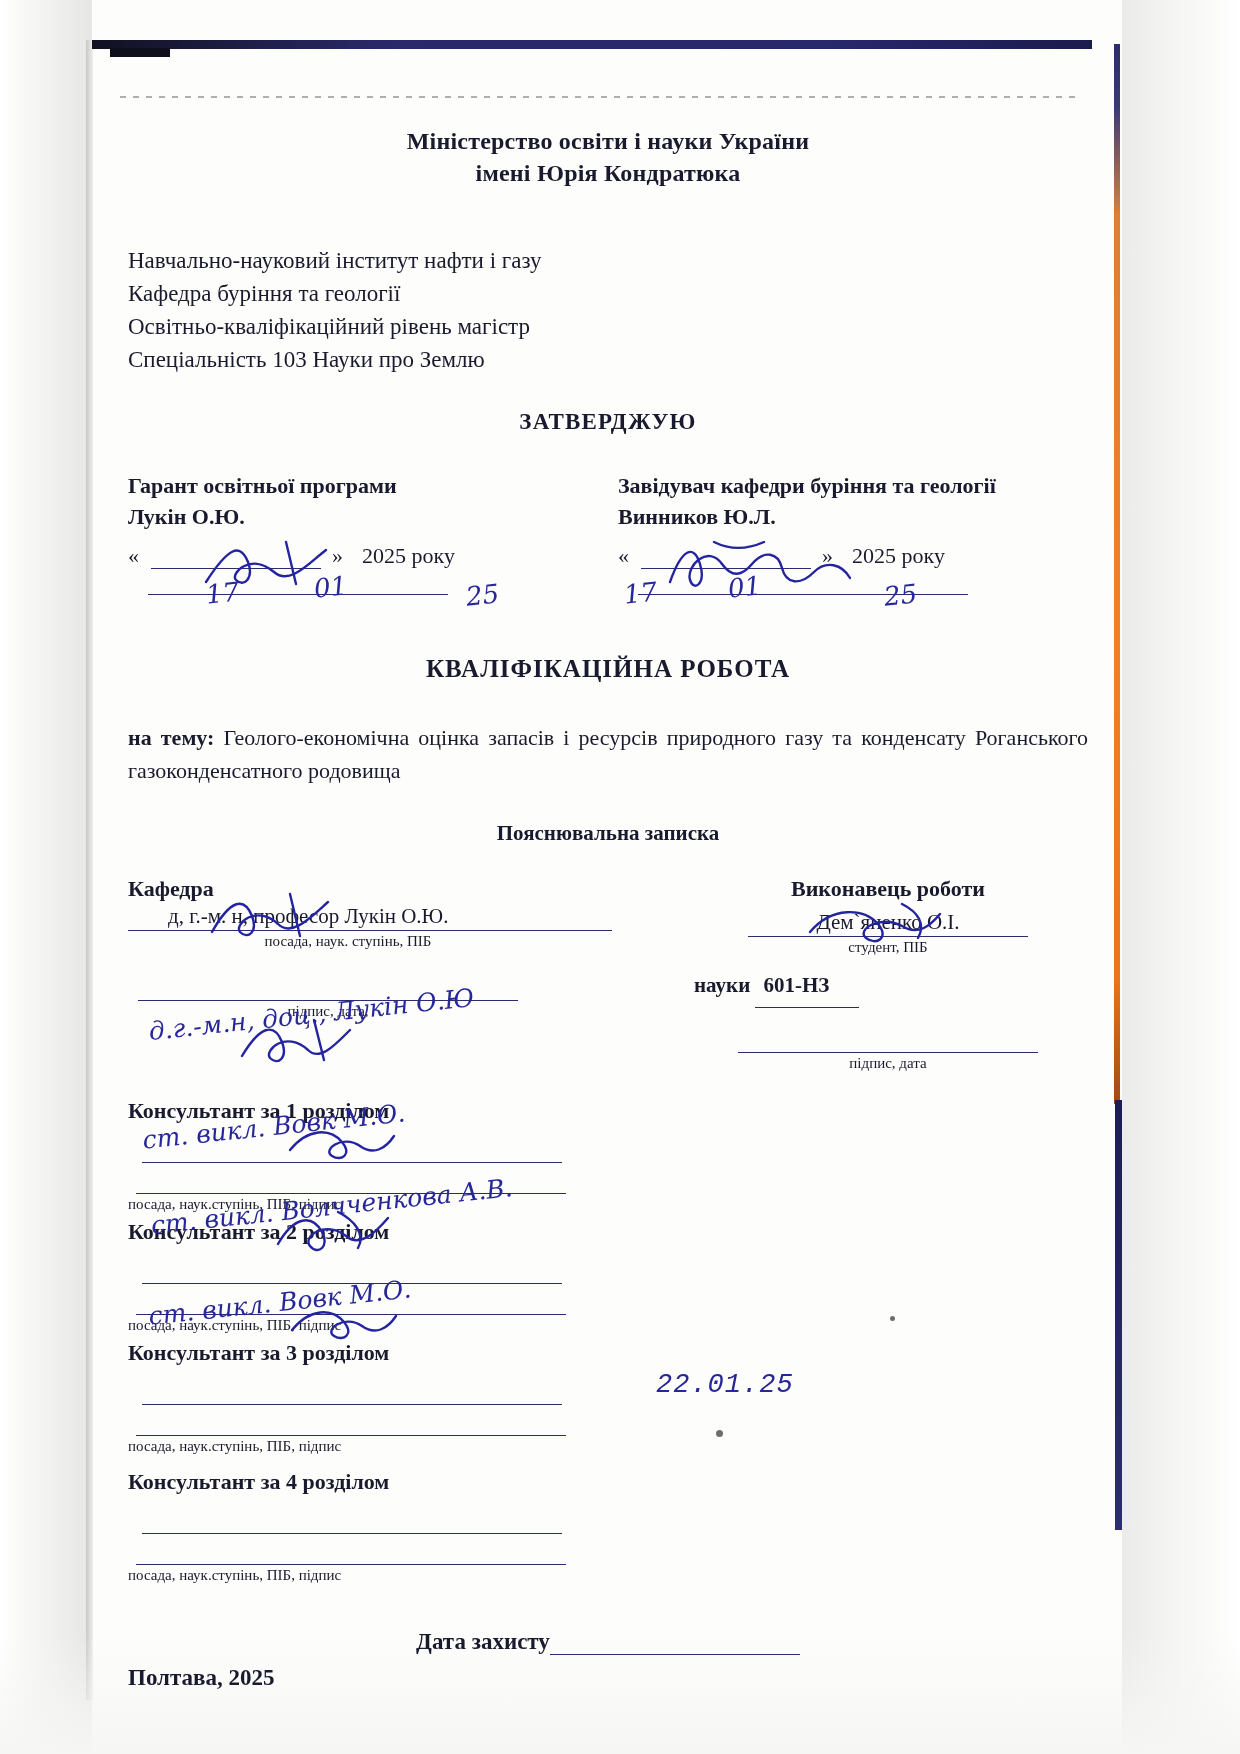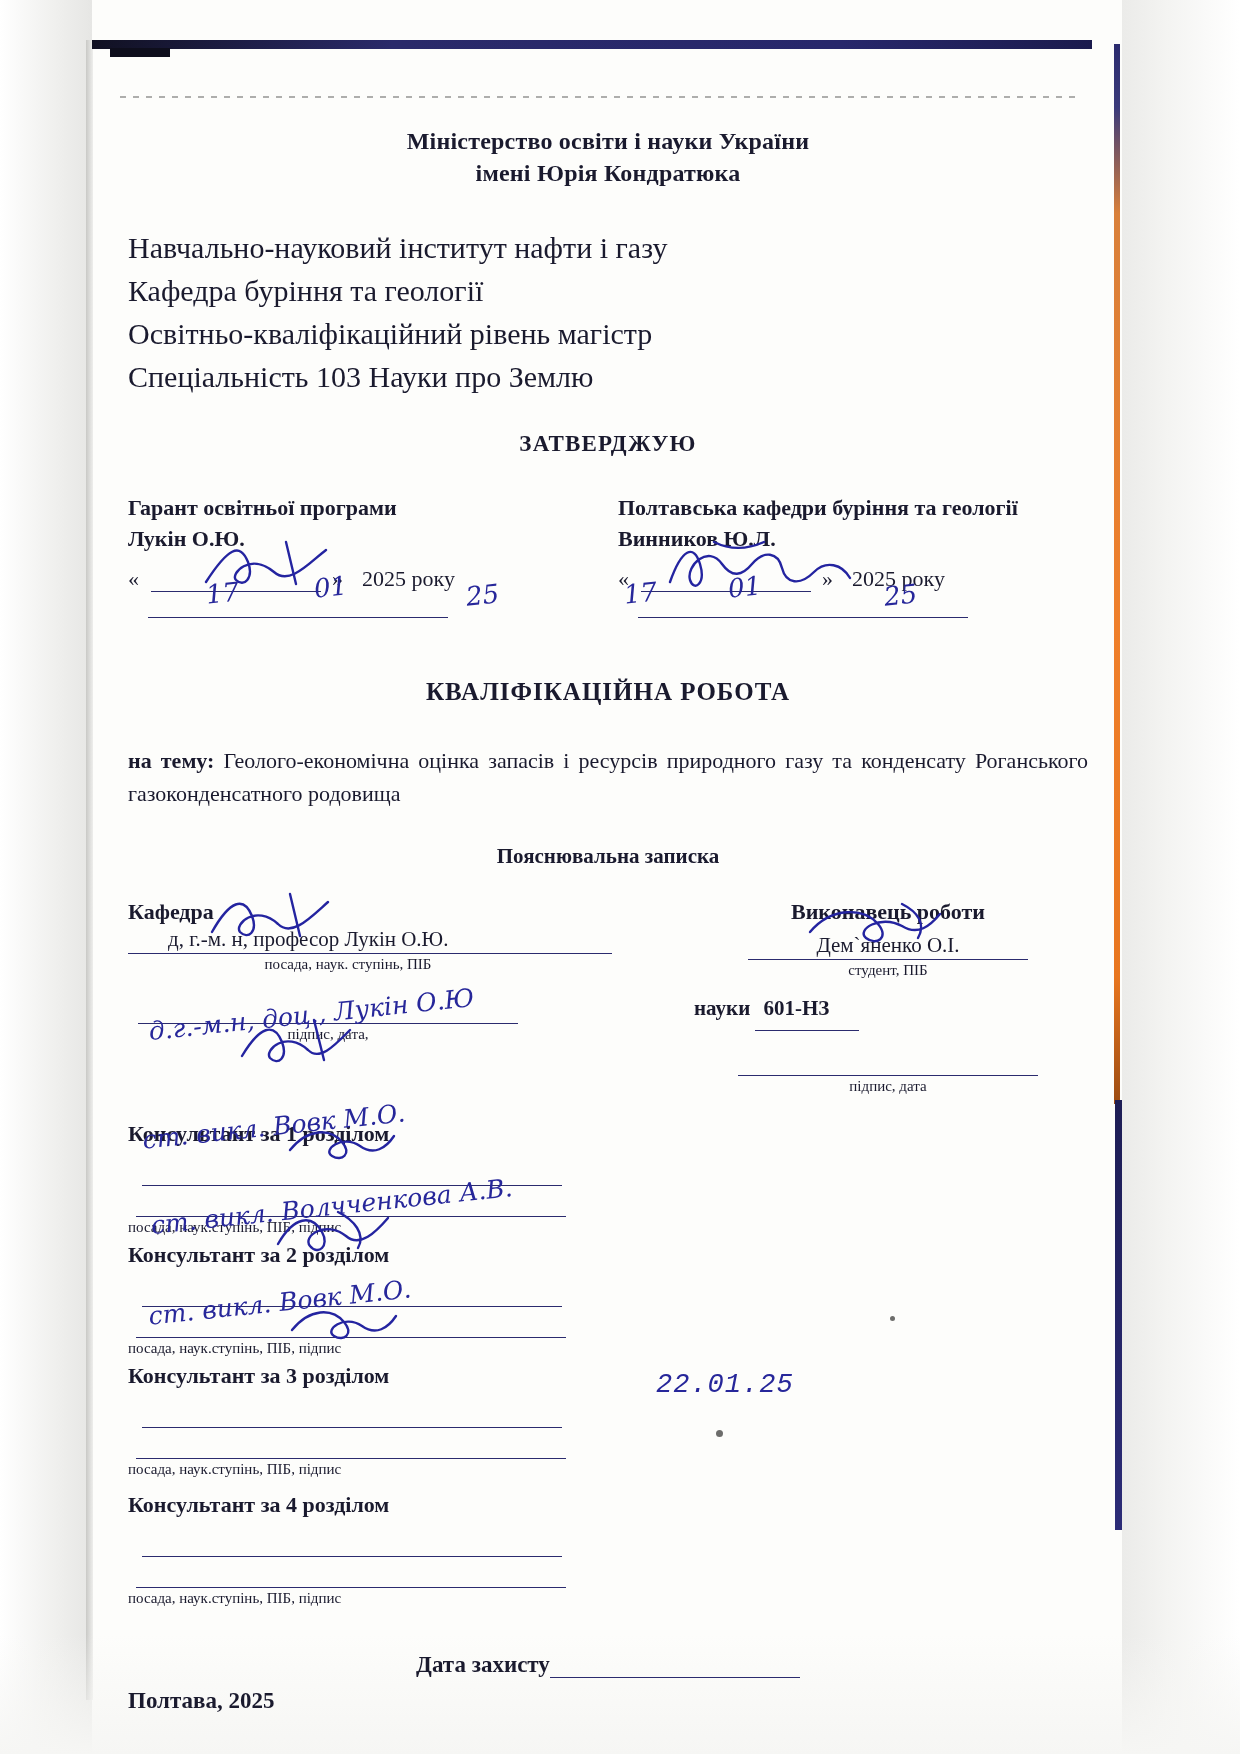--- a/index.html
+++ b/index.html
@@ -83,22 +83,22 @@
   .center { text-align: center; }
 
   .univ-title {
     font-size: 24px;
     font-weight: bold;
     line-height: 1.32;
     letter-spacing: .2px;
   }
 
   .dept-block {
-    margin-top: 38px;
-    font-size: 30px;
+    margin-top: 56px;
+    font-size: 23px;
     line-height: 1.43;
   }
 
   .approve {
     margin-top: 32px;
     font-size: 23px;
     font-weight: bold;
     letter-spacing: 1.2px;
     text-align: center;
   }
@@ -327,21 +327,21 @@
           <span class="u"></span>
           <span>»</span>
           <span style="display:inline-block;width:8px"></span>
           <span>20</span><span>25</span>
           <span>року</span>
         </div>
         <div class="blank-line"></div>
       </div>
 
       <div class="sig-col right">
-        <div class="sig-name">Полтавська кафедри буріння та геології</div>
+        <div class="sig-name">Завідувач кафедри буріння та геології</div>
         <div class="sig-name">Винников Ю.Л.</div>
         <div class="date-line">
           <span>«</span>
           <span class="u"></span>
           <span>»</span>
           <span style="display:inline-block;width:8px"></span>
           <span>20</span><span>25</span>
           <span>року</span>
         </div>
         <div class="blank-line" style="width:330px;"></div>

